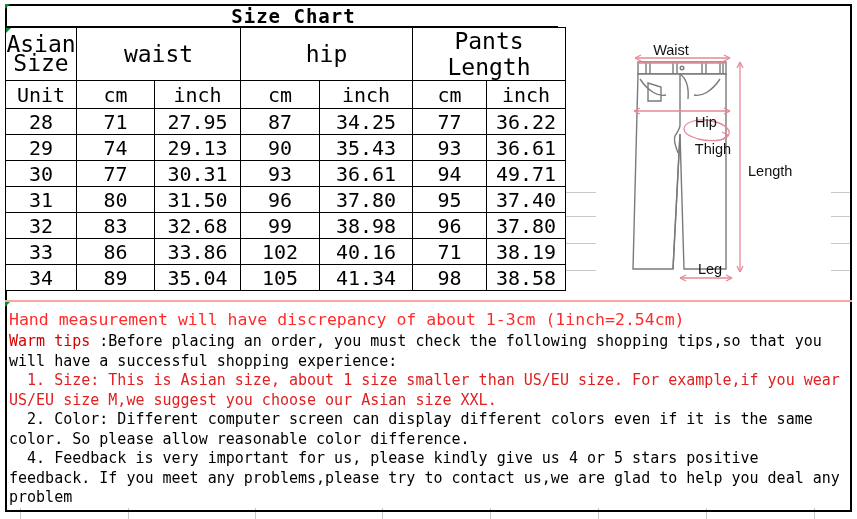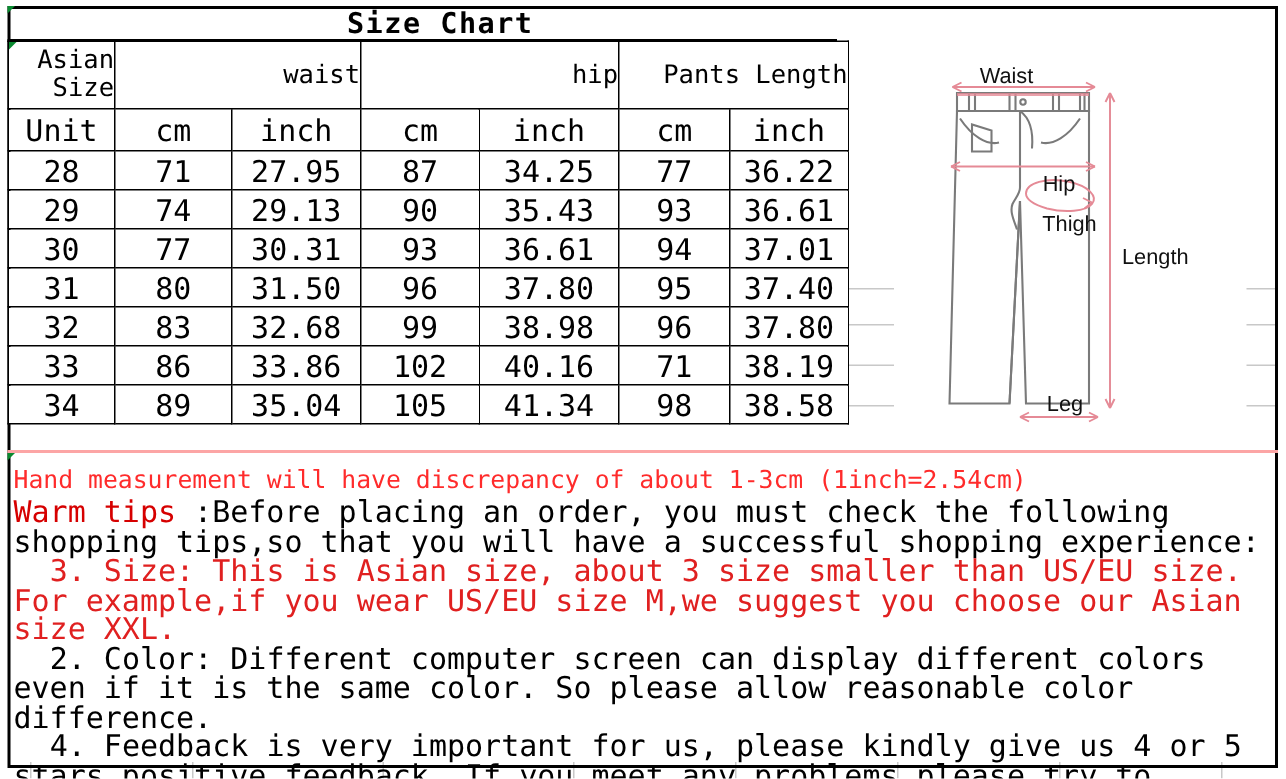--- a/index.html
+++ b/index.html
@@ -49,40 +49,40 @@
     position:relative;
     background:#fff;
   }
   td.c0{width:70px;}
   td.c1{width:77px;}
   td.c2{width:85px;}
   td.c3{width:78px;}
   td.c4{width:92px;}
   td.c5{width:73px;}
   td.c6{width:78px;}
-  tr.hdr td{height:44px;font-size:17px;text-align:right;}
+  tr.hdr td{height:44px;font-size:23px;}
   tr.unit td{height:27px;}
   tr.dat td{height:25px;}
   td.asian{font-size:16px;line-height:19px;}
 
   
   .gcorner{
     position:absolute;left:0;top:0;width:0;height:0;
     border-left:5px solid #0a8a30;border-bottom:5px solid transparent;
   }
 
   
   .notes{
     position:absolute;left:5px;top:300px;width:847px;height:206px;
     border-top:2px solid #fca5a5;
     box-sizing:border-box;
     padding:6px 4px 0 4px;
     font-family:"DejaVu Sans Mono", monospace;
   }
-  .ln{font-size:20px;line-height:19.5px;white-space:pre-wrap;}
+  .ln{font-size:15px;line-height:19.5px;white-space:pre-wrap;}
   .l1{color:#ff2b2b;font-size:16.5px;line-height:24px;}
   .red{color:#d60000;}
   .redline{color:#e02020;}
   .blk{color:#000;}
 
   
   .illus{
     position:absolute;left:560px;top:29px;width:292px;height:270px;
     overflow:hidden;
   }
@@ -157,21 +157,21 @@
           <td class="c5">93</td>
           <td class="c6">36.61</td>
         </tr>
     <tr class="dat">
           <td class="c0">30</td>
           <td class="c1">77</td>
           <td class="c2">30.31</td>
           <td class="c3">93</td>
           <td class="c4">36.61</td>
           <td class="c5">94</td>
-          <td class="c6">37.01</td>
+          <td class="c6">49.71</td>
         </tr>
     <tr class="dat">
           <td class="c0">31</td>
           <td class="c1">80</td>
           <td class="c2">31.50</td>
           <td class="c3">96</td>
           <td class="c4">37.80</td>
           <td class="c5">95</td>
           <td class="c6">37.40</td>
         </tr>
@@ -263,18 +263,18 @@
         <text x="188" y="147" text-anchor="start">Length</text>
         <text x="150" y="245" text-anchor="middle">Leg</text>
       </g>
     </svg>
   </div>
 
   <div class="notes">
     <span class="gcorner"></span>
     <div class="ln l1">Hand measurement will have discrepancy of about 1-3cm (1inch=2.54cm)</div>
     <div class="ln"><span class="red">Warm tips</span><span class="blk"> :Before placing an order, you must check the following shopping tips,so that you will have a successful shopping experience:</span></div>
-    <div class="ln redline">  3. Size: This is Asian size, about 3 size smaller than US/EU size. For example,if you wear US/EU size M,we suggest you choose our Asian size XXL.</div>
+    <div class="ln redline">  1. Size: This is Asian size, about 1 size smaller than US/EU size. For example,if you wear US/EU size M,we suggest you choose our Asian size XXL.</div>
     <div class="ln blk">  2. Color: Different computer screen can display different colors even if it is the same color. So please allow reasonable color difference.</div>
     <div class="ln blk">  4. Feedback is very important for us, please kindly give us 4 or 5 stars positive feedback. If you meet any problems,please try to contact us,we are glad to help you deal any problem</div>
   </div>
 
 </div>
 
 </body></html>

